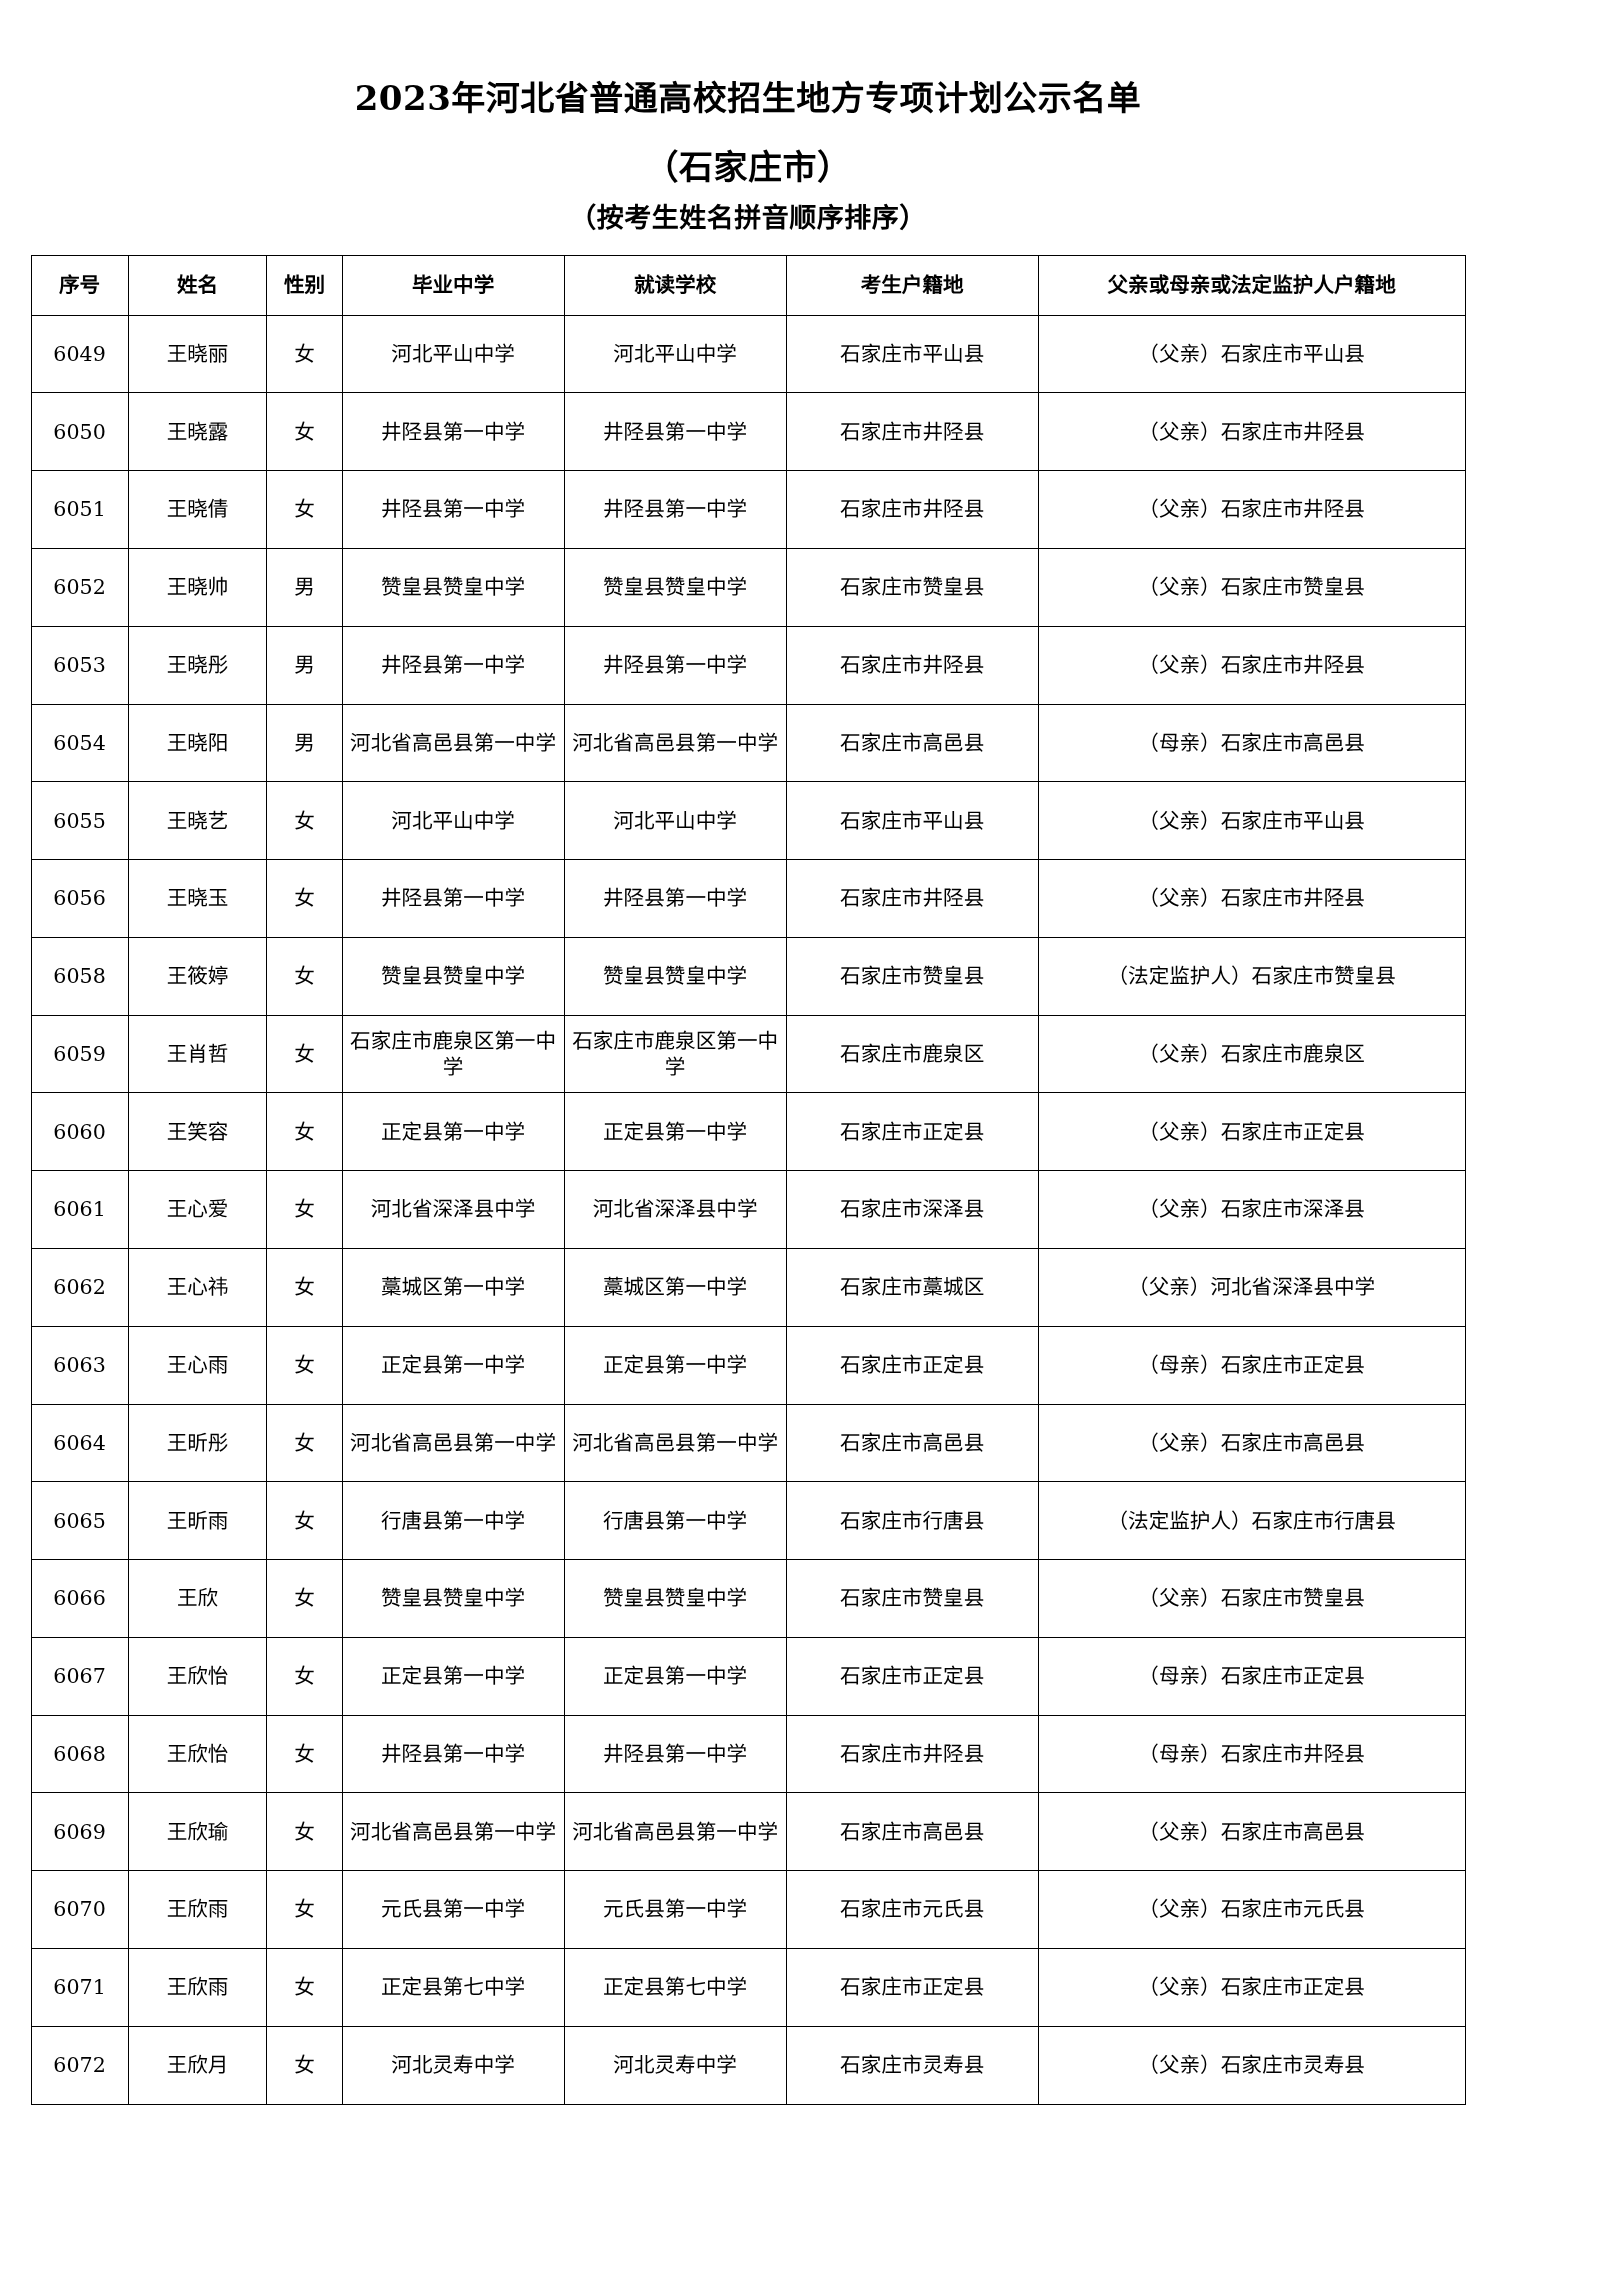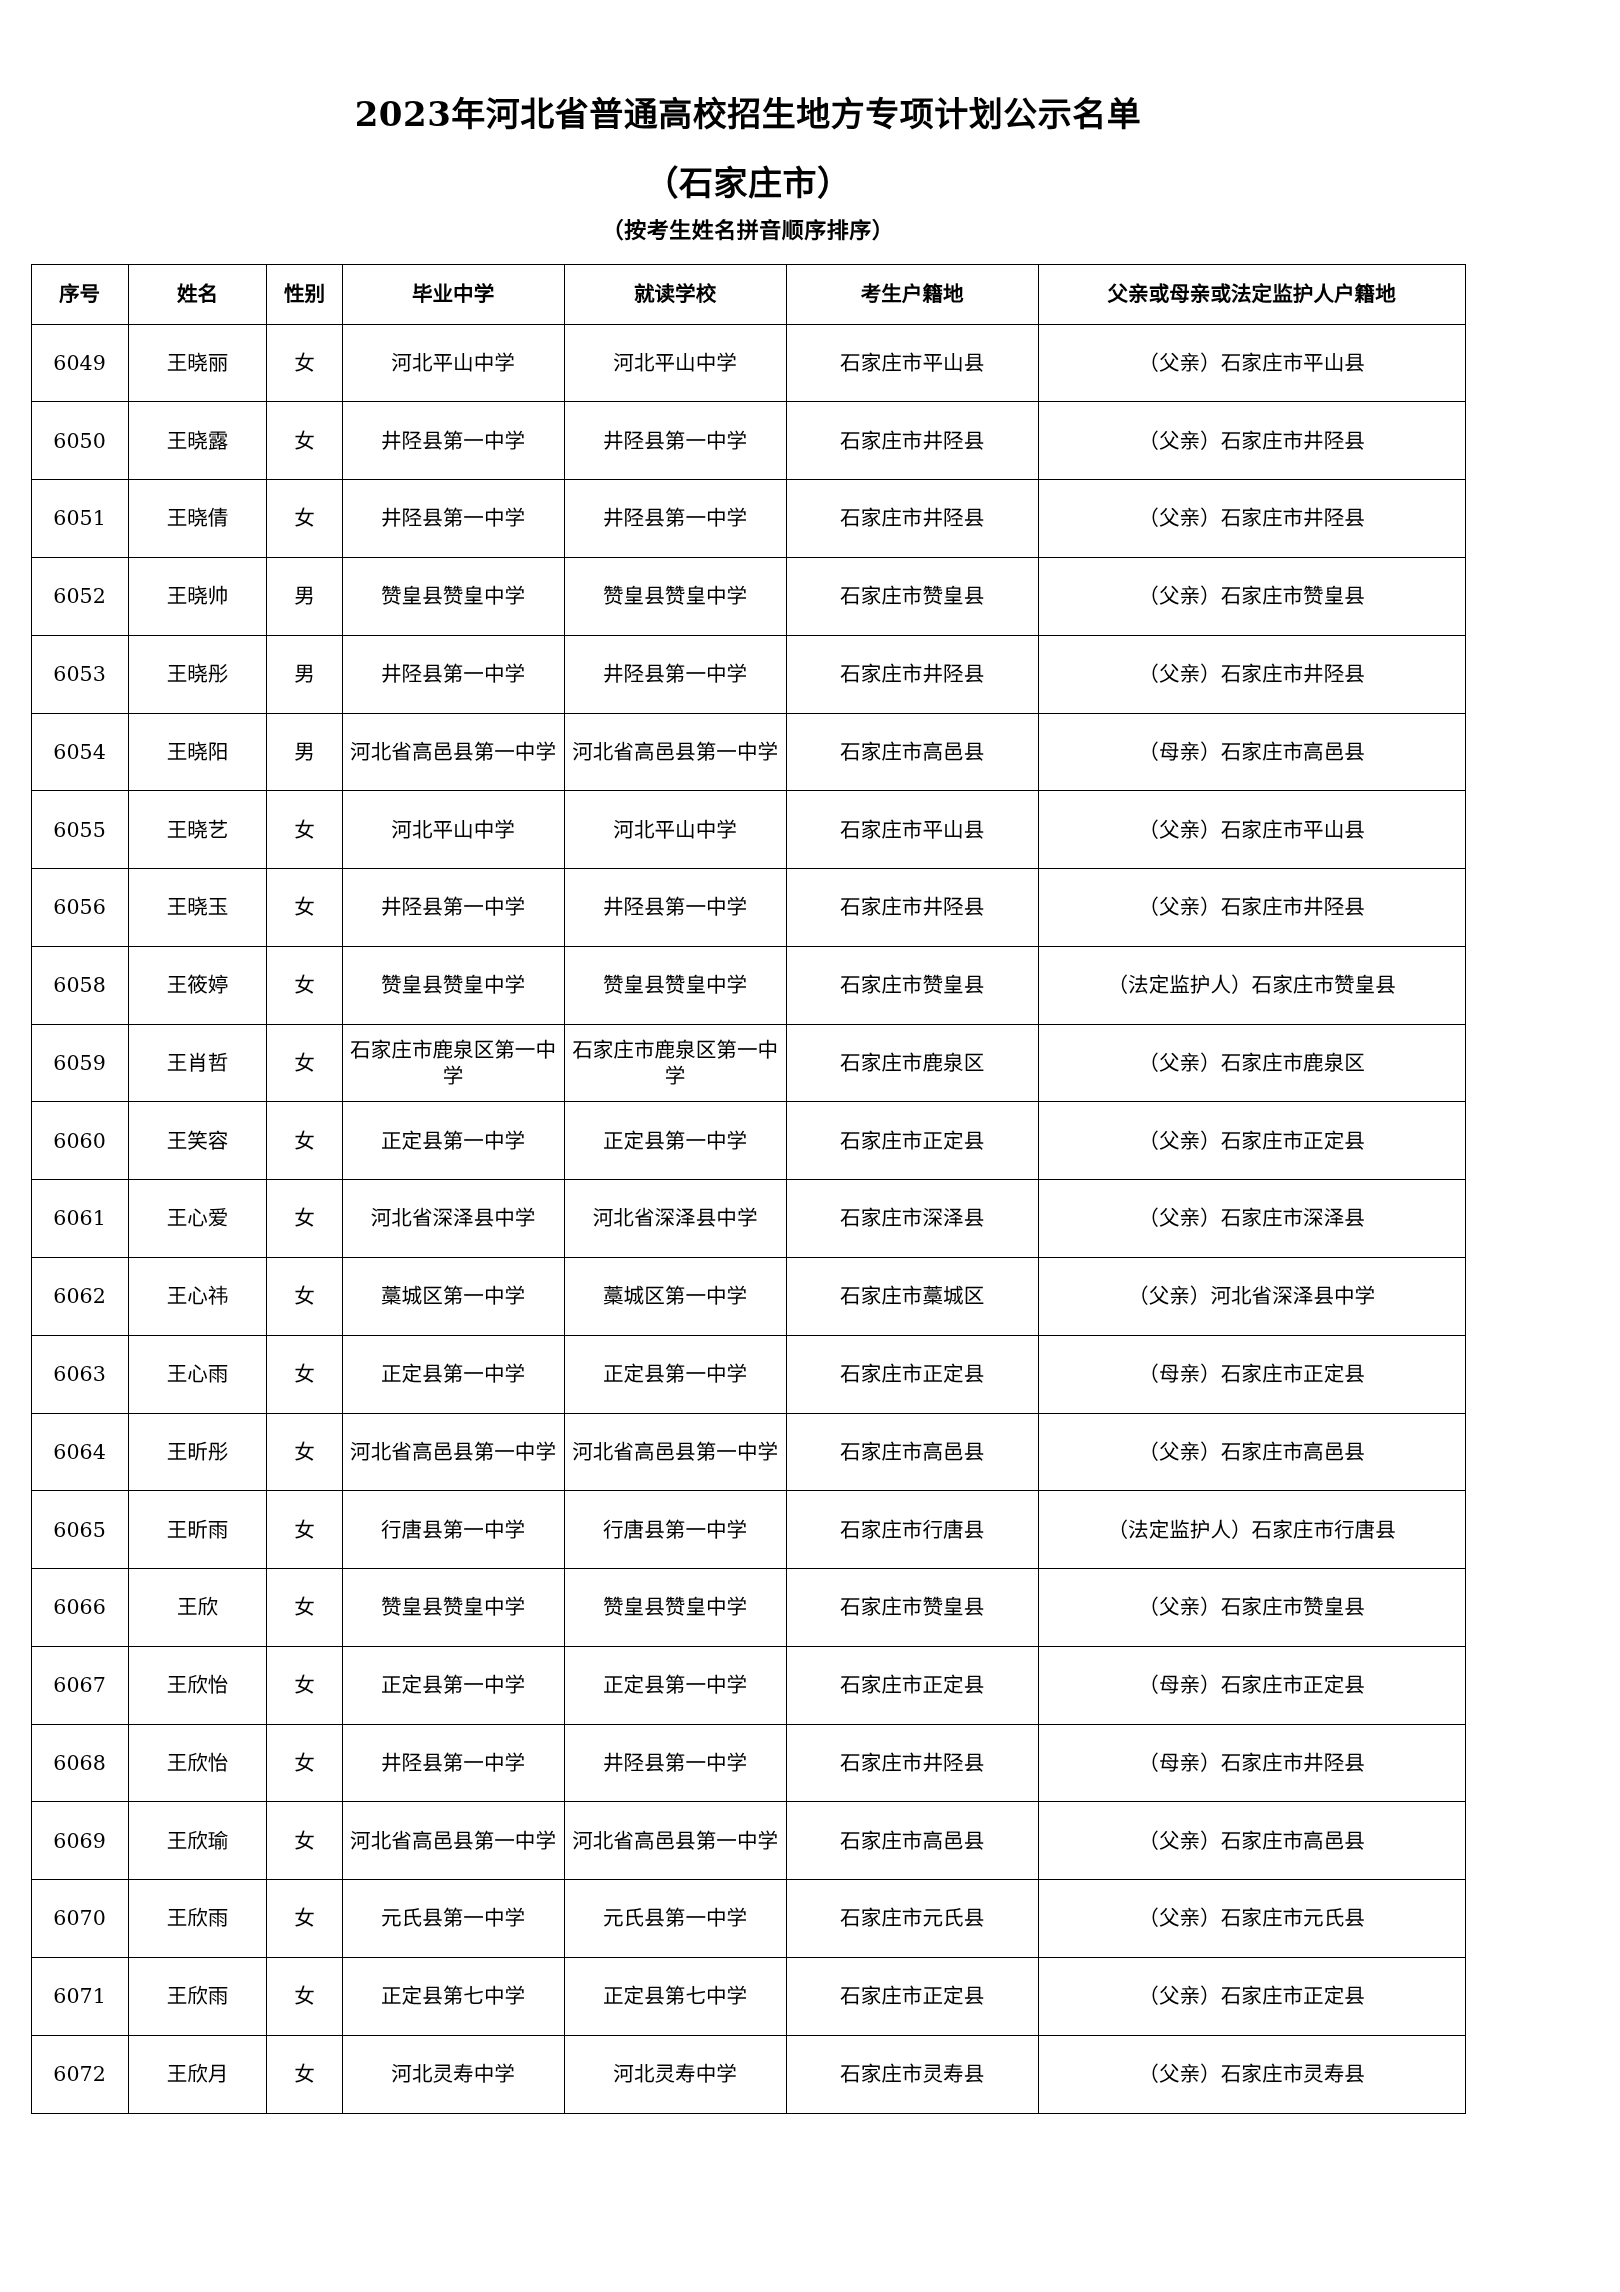--- a/index.html
+++ b/index.html
@@ -11,21 +11,21 @@
     width: 1620px;
     height: 2293px;
     font-family: "DejaVu Serif", "Liberation Serif", serif;
     color: #000000;
     overflow: hidden;
   }
   .page {
     width: 1496px;
     height: 2293px;
     box-sizing: border-box;
-    padding: 16px;
+    padding: 0;
     position: relative;
   }
   .title-block {
     text-align: center;
     padding-top: 76px;
   }
   .doc-title {
     font-size: 34px;
     font-weight: bold;
     line-height: 1.30;
@@ -34,21 +34,21 @@
   }
   .doc-subtitle {
     font-size: 34px;
     font-weight: bold;
     line-height: 1.30;
     letter-spacing: 0.5px;
     font-family: "DejaVu Serif", "Liberation Serif", serif;
     margin-top: 25px;
   }
   .doc-note {
-    font-size: 22px;
+    font-size: 27px;
     font-weight: bold;
     margin-top: 6.9px;
     letter-spacing: 0.5px;
     font-family: "DejaVu Serif", "Liberation Serif", serif;
   }
 
   .table-wrap {
     margin: 19.6px auto 0 auto;
     width: 1435px;
   }

